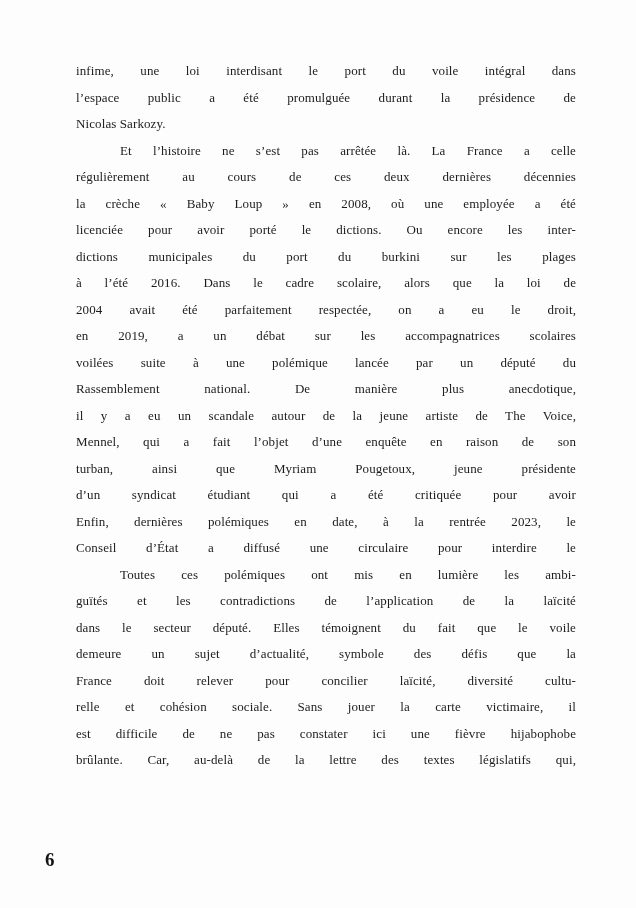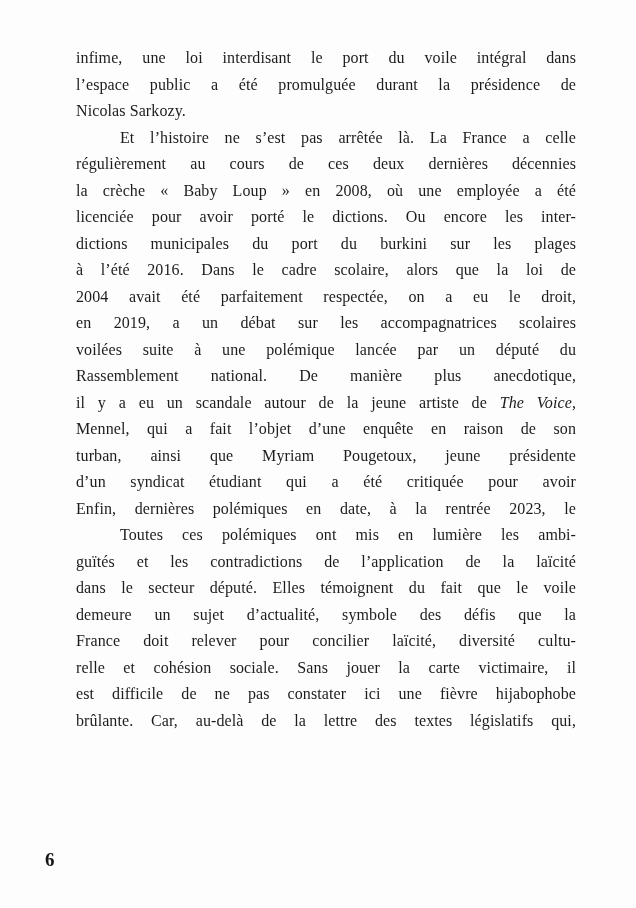--- a/index.html
+++ b/index.html
@@ -13,43 +13,42 @@
     height: 908px;
     background: #fefefee8;
     background-color: #fdfdfd;
     font-family: "Liberation Serif", "DejaVu Serif", serif;
     color: #1c1c1c;
     overflow: hidden;
   }
   .text-block {
     position: absolute;
     left: 76px;
-    top: 45px;
+    top: 58px;
     width: 500px;
-    font-size: 16px;
+    font-size: 13px;
     line-height: 26.5px;
     letter-spacing: 0.1px;
   }
   .line {
     height: 26.5px;
     text-align: justify;
     text-align-last: justify;
     -moz-text-align-last: justify;
     white-space: normal;
     overflow: visible;
   }
   .line.left {
     text-align-last: left;
     -moz-text-align-last: left;
   }
   .line.indent {
     text-indent: 44px;
   }
   .italic {
-    font-style: italic;
   }
   .page-number {
     position: absolute;
     left: 45px;
     top: 849px;
     font-size: 19px;
     font-weight: bold;
     color: #141414;
   }
 </style>
@@ -69,20 +68,21 @@
       <div class="line"><span class="">à l’été 2016. Dans le cadre scolaire, alors que la loi de</span></div>
       <div class="line"><span class="">2004 avait été parfaitement respectée, on a eu le droit,</span></div>
       <div class="line"><span class="">en 2019, a un débat sur les accompagnatrices scolaires</span></div>
       <div class="line"><span class="">voilées suite à une polémique lancée par un député du</span></div>
       <div class="line"><span class="">Rassemblement national. De manière plus anecdotique,</span></div>
       <div class="line"><span class="">il y a eu un scandale autour de la jeune artiste de </span><span class="italic">The Voice,</span></div>
       <div class="line"><span class="">Mennel, qui a fait l’objet d’une enquête en raison de son</span></div>
       <div class="line"><span class="">turban, ainsi que Myriam Pougetoux, jeune présidente</span></div>
       <div class="line"><span class="">d’un syndicat étudiant qui a été critiquée pour avoir</span></div>
       <div class="line"><span class="">Enfin, dernières polémiques en date, à la rentrée 2023, le</span></div>
+      <div class="line"><span class="">Conseil d’État a diffusé une circulaire pour interdire le</span></div>
       <div class="line indent"><span class="">Toutes ces polémiques ont mis en lumière les ambi-</span></div>
       <div class="line"><span class="">guïtés et les contradictions de l’application de la laïcité</span></div>
       <div class="line"><span class="">dans le secteur député. Elles témoignent du fait que le voile</span></div>
       <div class="line"><span class="">demeure un sujet d’actualité, symbole des défis que la</span></div>
       <div class="line"><span class="">France doit relever pour concilier laïcité, diversité cultu-</span></div>
       <div class="line"><span class="">relle et cohésion sociale. Sans jouer la carte victimaire, il</span></div>
       <div class="line"><span class="">est difficile de ne pas constater ici une fièvre hijabophobe</span></div>
       <div class="line"><span class="">brûlante. Car, au-delà de la lettre des textes législatifs qui,</span></div>
     </div>
   <div class="page-number">6</div>

